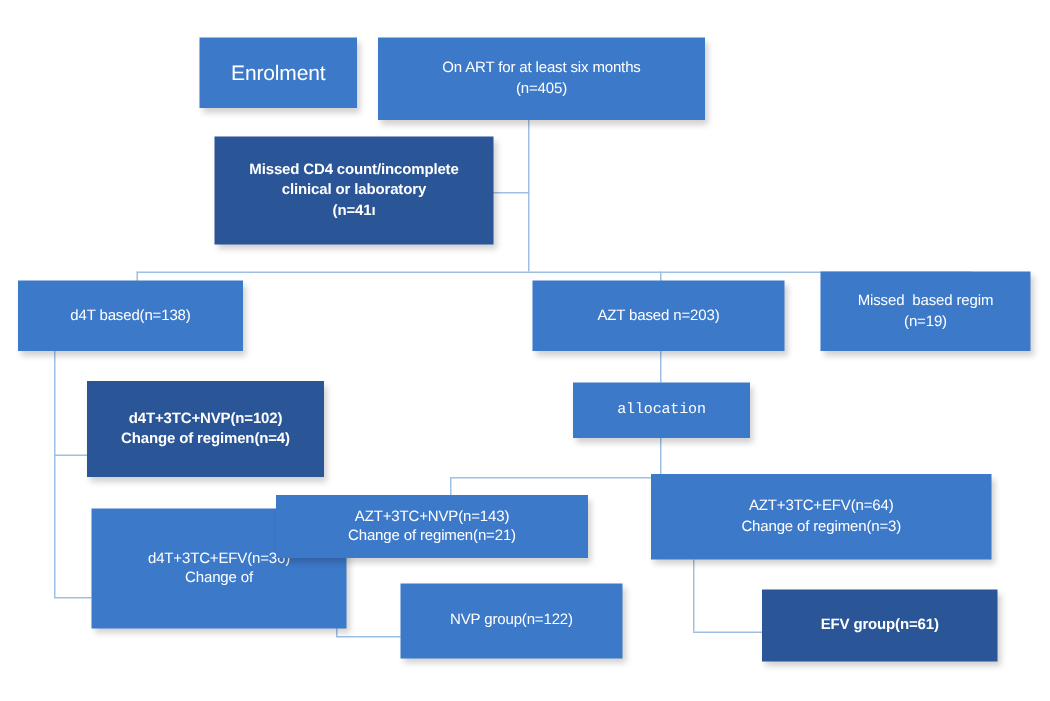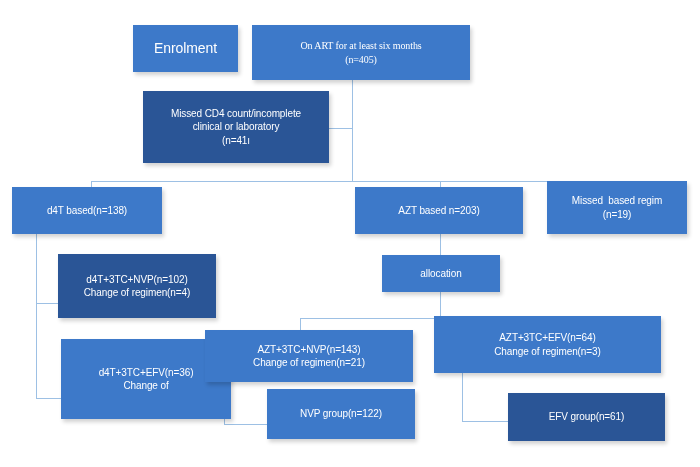--- a/index.html
+++ b/index.html
@@ -28,21 +28,21 @@
     letter-spacing: -0.1px;
     box-shadow: 2px 3px 4px rgba(0,0,0,0.18);
     z-index: 3;
   }
   .node .ln {
     display: block;
     width: 100%;
     white-space: pre;
   }
   .fill-light { background: #3d79c9; }
-  .fill-dark  { background: #2a5596; }
+  .fill-dark  { background: #2a5596; font-weight: bold; }
 
   .conn {
     position: absolute;
     background: #9dc0e4;
     z-index: 1;
   }
   .conn.h { height: 1px; }
   .conn.v { width: 1px; }
 </style>
 </head>
@@ -73,21 +73,21 @@
   <div class="conn v" style="left:224px; top:372px; height:52px;"></div>
   <div class="conn h" style="left:224px; top:424px; width:43px;"></div>
 
   <div class="conn v" style="left:462px; top:373px; height:48px;"></div>
   <div class="conn h" style="left:462px; top:421px; width:46px;"></div>
 
   <div class="node fill-light" style="left:133px; top:25px; width:105px; height:47px; font-size:14px;">
     <span class="ln">Enrolment</span>
   </div>
 
-  <div class="node fill-light" style="left:252px; top:25px; width:218px; height:55px; font-size:10px;font-family:Liberation Serif, serif;">
+  <div class="node fill-light" style="left:252px; top:25px; width:218px; height:55px; font-size:10px;">
     <span class="ln">On ART for at least six months</span>
     <span class="ln">(n=405)</span>
   </div>
 
   <div class="node fill-dark" style="left:143px; top:91px; width:186px; height:72px; font-size:10px;">
     <span class="ln">Missed CD4 count/incomplete</span>
     <span class="ln">clinical or laboratory</span>
     <span class="ln">(n=41ı</span>
   </div>
 
@@ -107,25 +107,25 @@
   <div class="node fill-dark" style="left:58px; top:254px; width:158px; height:64px; font-size:10px;">
     <span class="ln">d4T+3TC+NVP(n=102)</span>
     <span class="ln">Change of regimen(n=4)</span>
   </div>
 
   <div class="node fill-light" style="left:61px; top:339px; width:170px; height:80px; font-size:10px;">
     <span class="ln">d4T+3TC+EFV(n=36)</span>
     <span class="ln">Change of</span>
   </div>
 
-  <div class="node fill-light" style="left:382px; top:255px; width:118px; height:37px; font-size:10px;">
+  <div class="node fill-light" style="left:382px; top:255px; width:118px; height:37px; font-size:10px;font-family:Liberation Mono, monospace;">
     <span class="ln">allocation</span>
   </div>
 
-  <div class="node fill-light" style="left:205px; top:330px; width:208px; height:52px; font-size:10px;">
+  <div class="node fill-light" style="left:184px; top:330px; width:208px; height:42px; font-size:10px;">
     <span class="ln">AZT+3TC+NVP(n=143)</span>
     <span class="ln">Change of regimen(n=21)</span>
   </div>
 
   <div class="node fill-light" style="left:434px; top:316px; width:227px; height:57px; font-size:10px;">
     <span class="ln">AZT+3TC+EFV(n=64)</span>
     <span class="ln">Change of regimen(n=3)</span>
   </div>
 
   <div class="node fill-light" style="left:267px; top:389px; width:148px; height:50px; font-size:10px;">

